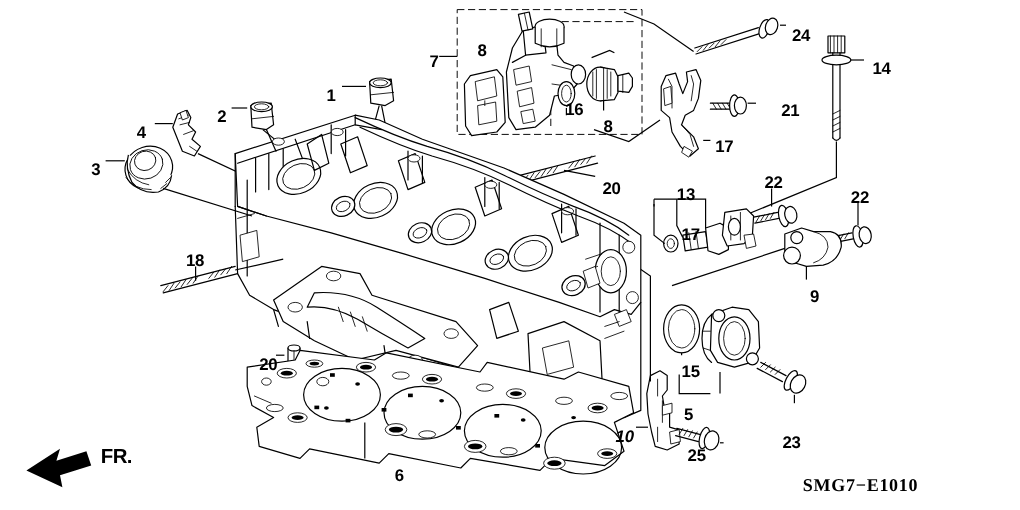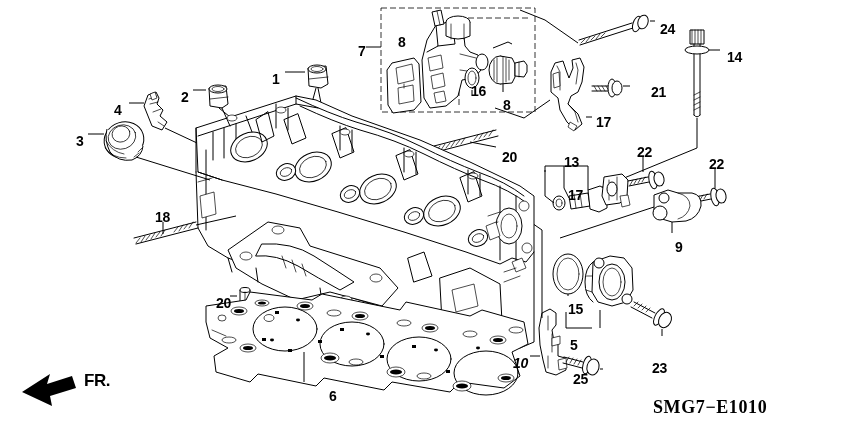--- a/index.html
+++ b/index.html
@@ -4,22 +4,22 @@
 <style>
   html,body{margin:0;padding:0;background:#ffffff;}
   body{width:850px;height:425px;overflow:hidden;
        font-family:"Liberation Sans", sans-serif;}
   #stage{position:relative;width:850px;height:425px;background:#fff;}
   #art{position:absolute;left:0;top:0;width:850px;height:425px;}
   .callout{position:absolute;font-family:"Liberation Sans", sans-serif;
            font-weight:bold;font-size:14px;color:#000;line-height:1;
            white-space:nowrap;letter-spacing:-0.2px;}
   .diagcode{position:absolute;font-family:"Liberation Serif", serif;
-            font-weight:bold;font-size:18px;color:#000;letter-spacing:0.6px;
-            white-space:nowrap;}
+            font-weight:bold;font-size:15px;color:#000;letter-spacing:0.6px;
+            white-space:nowrap;margin-left:16px;}
   .frlabel{position:absolute;font-family:"Liberation Sans", sans-serif;
            font-weight:bold;font-size:17px;color:#000;white-space:nowrap;
            letter-spacing:-0.5px;padding-left:36px;}
   svg{display:block;}
   .ln{fill:none;stroke:#000;stroke-width:1;stroke-linecap:round;stroke-linejoin:round;}
   .ln05{fill:none;stroke:#000;stroke-width:0.7;stroke-linecap:round;stroke-linejoin:round;}
   .dash{fill:none;stroke:#000;stroke-width:0.8;stroke-dasharray:6 3;}
   .wf{fill:#ffffff;stroke:#000;stroke-width:1;stroke-linejoin:round;}
   .wf05{fill:#ffffff;stroke:#000;stroke-width:0.7;stroke-linejoin:round;}
   .blk{fill:#000;}

